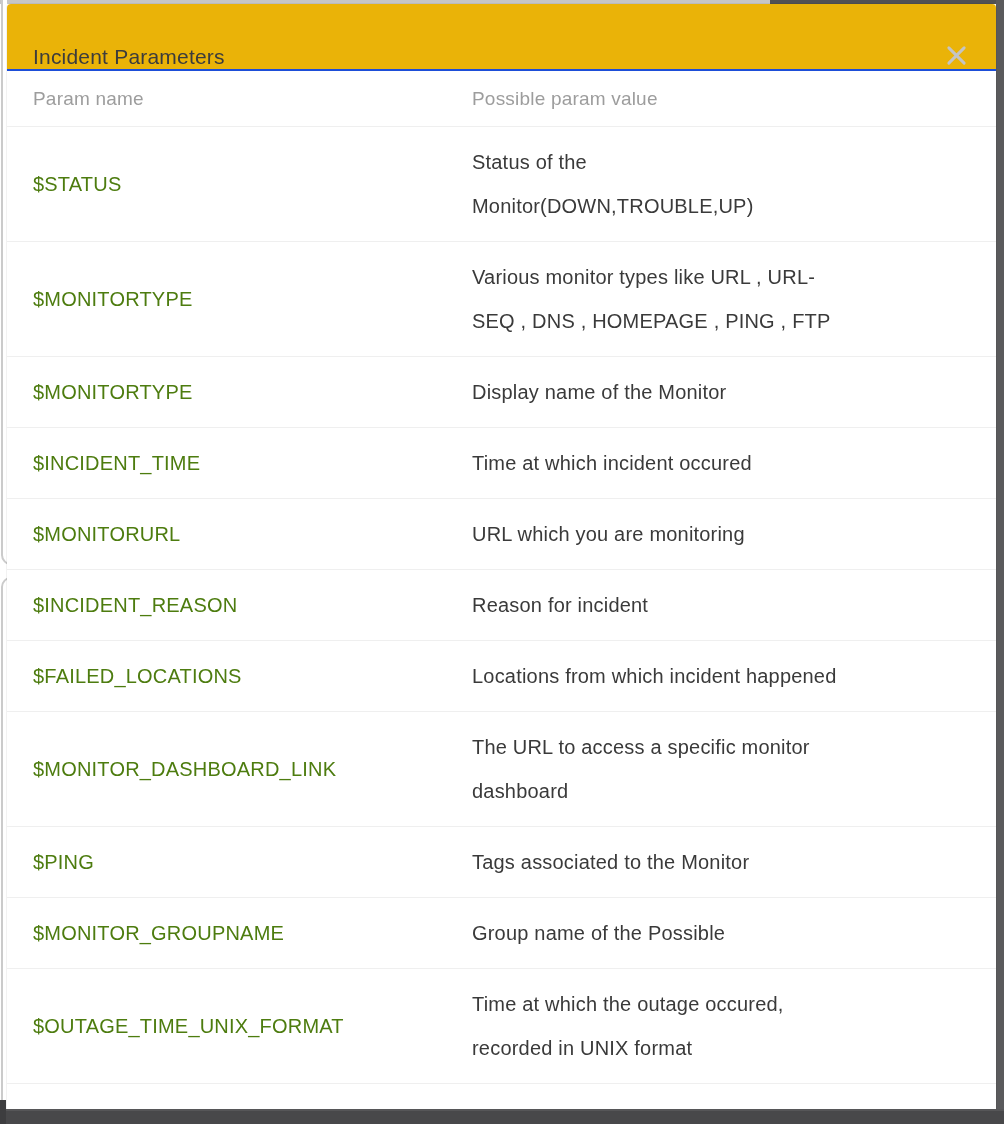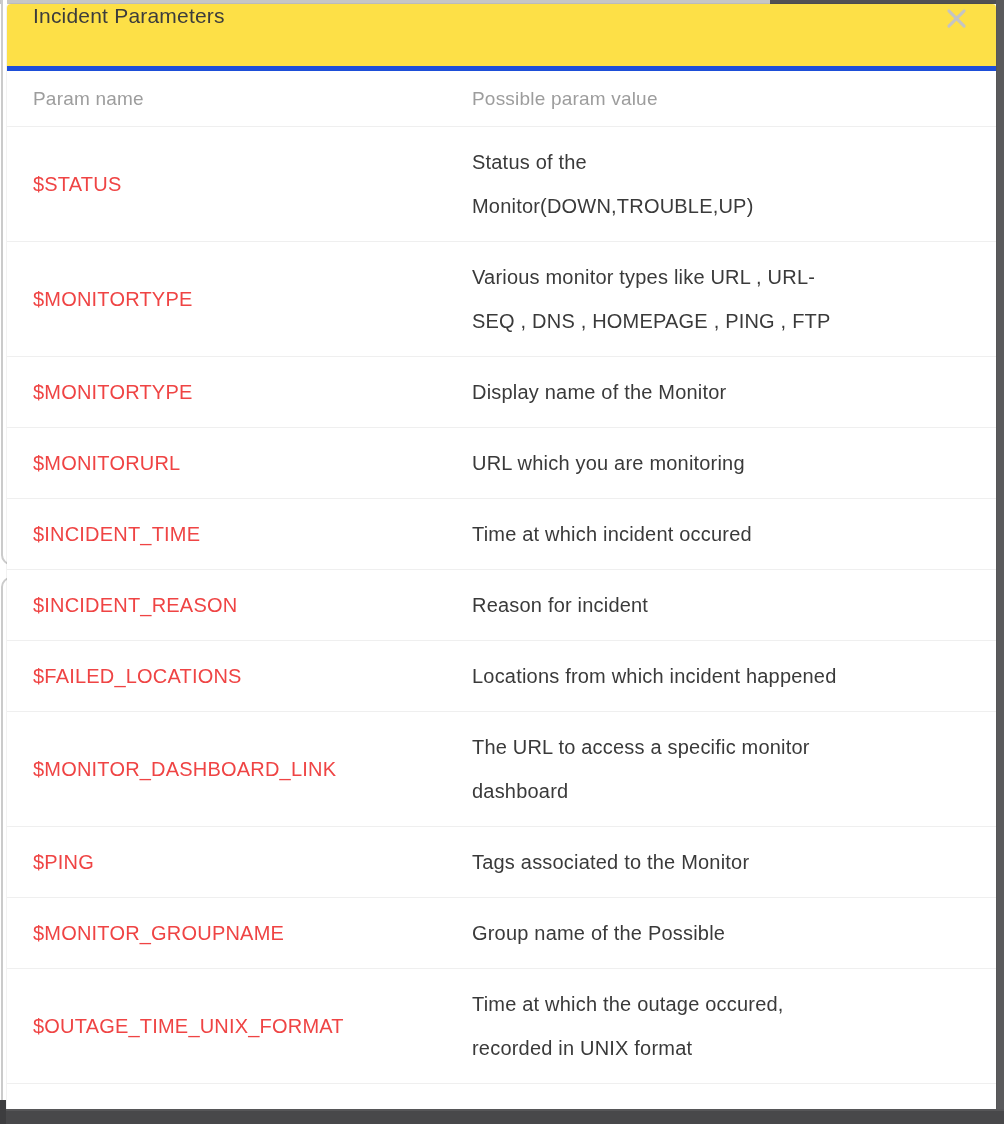--- a/index.html
+++ b/index.html
@@ -31,24 +31,24 @@
     background: #ffffff;
     border-radius: 4px 4px 0 0;
     box-shadow: 0 0 0 1px rgba(0,0,0,0.05);
     overflow: hidden;
     display: flex;
     flex-direction: column;
   }
   .modal-header {
     height: 67px;
     flex: 0 0 67px;
-    background: #fde047;
-    border-bottom: 5px solid #1d4ed8;
+    background: #eab308;
+    border-bottom: 2px solid #1d4ed8;
     display: flex;
-    align-items: flex-start;
+    align-items: flex-end;
     padding: 0 26px;
     box-sizing: border-box;
   }
   .modal-title {
     font-size: 21px;
     color: #3c3c3c;
     letter-spacing: 0.2px;
   }
   .close-button {
     margin-left: auto;
@@ -77,21 +77,21 @@
     align-items: center;
     border-bottom: 1px solid #efefef;
     padding: 13px 0;
   }
   .cell-param {
     width: 465px;
     flex: 0 0 465px;
     padding-left: 26px;
     box-sizing: border-box;
     font-size: 20px;
-    color: #ef4444;
+    color: #4d7c0f;
     letter-spacing: 0.2px;
   }
   .cell-value {
     flex: 1;
     padding-right: 40px;
     font-size: 20px;
     color: #3a3a3a;
     line-height: 44px;
     white-space: pre-line;
     letter-spacing: 0.2px;
@@ -142,27 +142,27 @@
     <div class="cell-value">Various monitor types like URL , URL-
 SEQ , DNS , HOMEPAGE , PING , FTP</div>
   </div>
 
   <div class="row">
     <div class="cell-param">$MONITORTYPE</div>
     <div class="cell-value">Display name of the Monitor</div>
   </div>
 
   <div class="row">
-    <div class="cell-param">$MONITORURL</div>
-    <div class="cell-value">URL which you are monitoring</div>
+    <div class="cell-param">$INCIDENT_TIME</div>
+    <div class="cell-value">Time at which incident occured</div>
   </div>
 
   <div class="row">
-    <div class="cell-param">$INCIDENT_TIME</div>
-    <div class="cell-value">Time at which incident occured</div>
+    <div class="cell-param">$MONITORURL</div>
+    <div class="cell-value">URL which you are monitoring</div>
   </div>
 
   <div class="row">
     <div class="cell-param">$INCIDENT_REASON</div>
     <div class="cell-value">Reason for incident</div>
   </div>
 
   <div class="row">
     <div class="cell-param">$FAILED_LOCATIONS</div>
     <div class="cell-value">Locations from which incident happened</div>

